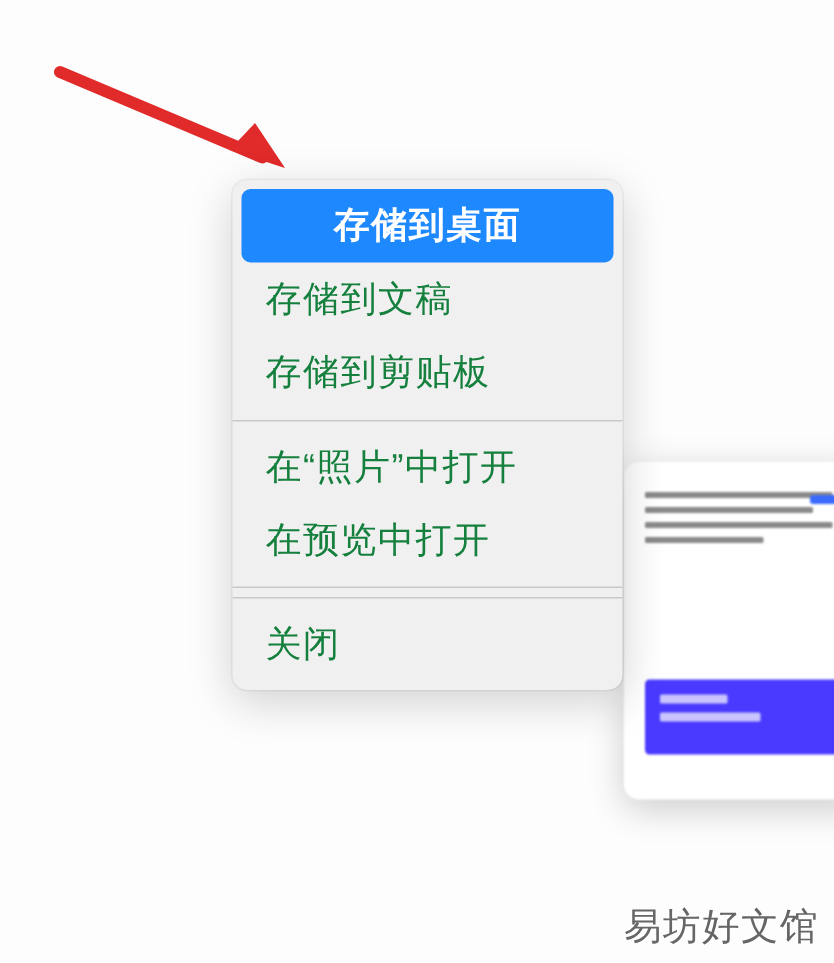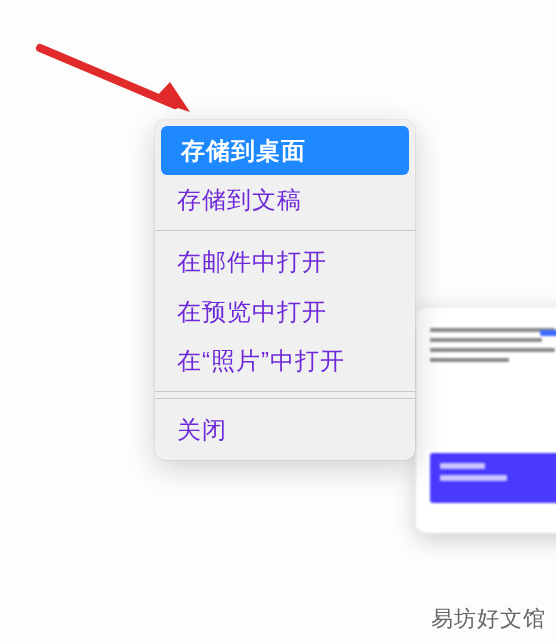--- a/index.html
+++ b/index.html
@@ -33,32 +33,33 @@
       left: 155px;
       width: 260px;
       background: #f0f0f0;
       border-radius: 10px;
       box-shadow: 0 8px 30px rgba(0,0,0,0.18), 0 0 0 1px rgba(0,0,0,0.05);
       padding: 6px 0;
     }
     .menu-item {
       padding: 6px 22px;
       font-size: 24px;
-      color: #6d28d9;
+      color: #15803d;
       cursor: default;
       line-height: 1.55;
       letter-spacing: 1px;
     }
     .menu-item.selected {
       background: #1e88ff;
       color: #ffffff;
       font-weight: 600;
       margin: 0 6px;
       border-radius: 6px;
       padding: 6px 20px;
+      text-align: center;
     }
     .menu-divider {
       height: 1px;
       background: #c9c9c9;
       margin: 6px 0;
     }
     .preview-window {
       position: absolute;
       top: 308px;
       right: -20px;
@@ -103,21 +104,21 @@
       background: rgba(255,255,255,0.7);
       margin-bottom: 6px;
       border-radius: 1px;
     }
     .preview-banner-line.a { width: 40%; }
     .preview-banner-line.b { width: 60%; }
     .watermark {
       position: absolute;
       bottom: 8px;
       right: 10px;
-      font-size: 22px;
+      font-size: 25px;
       color: #666;
       font-weight: 500;
       letter-spacing: 1px;
       text-shadow: 0 0 2px #fff, 0 0 4px #fff;
     }
   </style>
 </head>
 <body>
 
 <div class="white-area"></div>
@@ -135,22 +136,22 @@
   <div class="preview-line short"></div>
   <div class="preview-banner">
     <div class="preview-banner-line a"></div>
     <div class="preview-banner-line b"></div>
   </div>
 </div>
 
 <div class="context-menu">
   <div class="menu-item selected">存储到桌面</div>
   <div class="menu-item">存储到文稿</div>
+  <div class="menu-item">存储到剪贴板</div>
   <div class="menu-divider"></div>
-  <div class="menu-item">在邮件中打开</div>
+  <div class="menu-item">在“照片”中打开</div>
   <div class="menu-item">在预览中打开</div>
-  <div class="menu-item">在“照片”中打开</div>
   <div class="menu-divider"></div>
   <div class="menu-divider"></div>
   <div class="menu-item">关闭</div>
 </div>
 
 <div class="watermark">易坊好文馆</div>
 
 </body></html>

